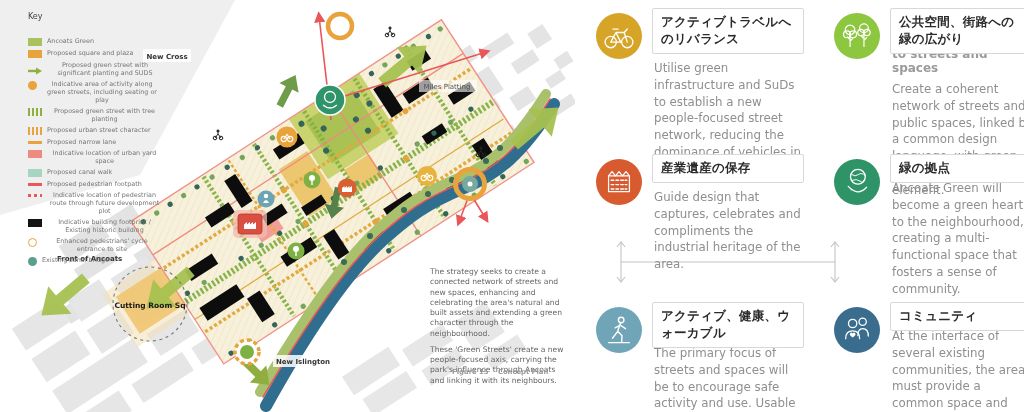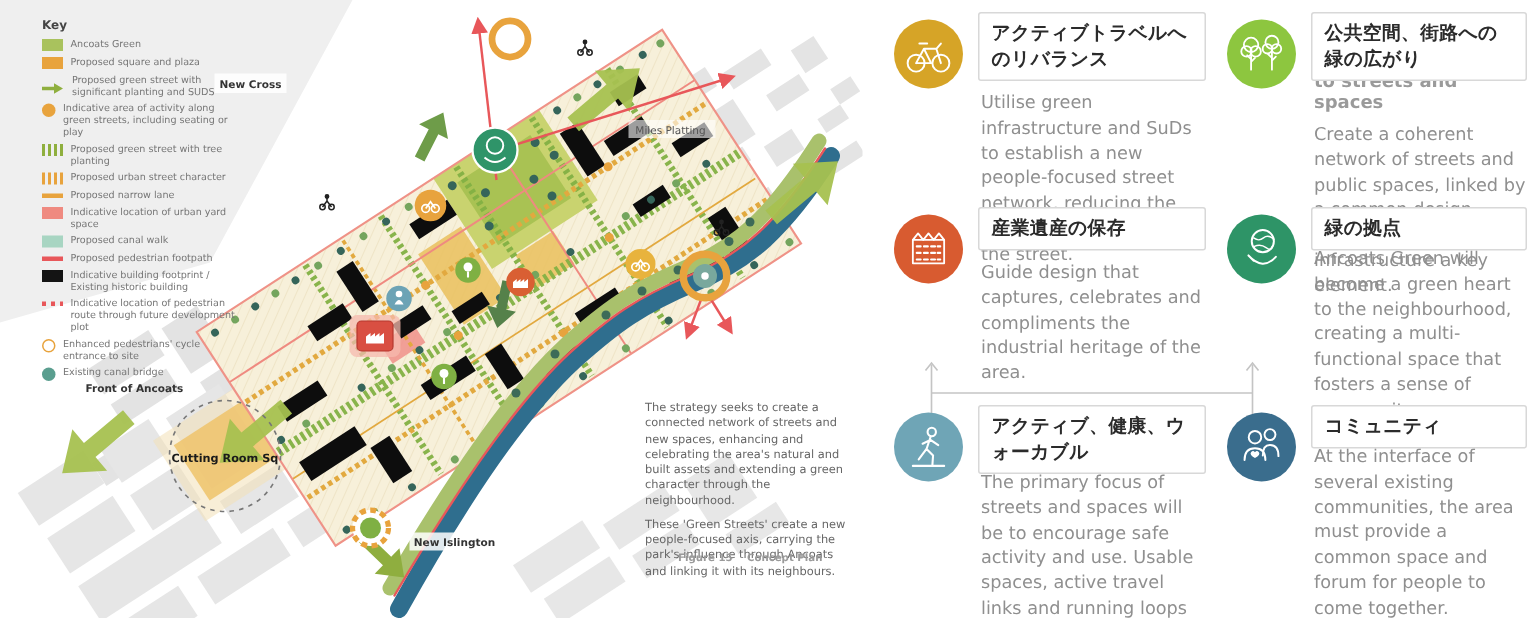--- a/index.html
+++ b/index.html
@@ -4,37 +4,37 @@
 <style>
   html,body{margin:0;padding:0;background:#fff;}
   body{width:1024px;height:412px;overflow:hidden;position:relative;
        font-family:"DejaVu Sans","Liberation Sans",sans-serif;}
   .stage{position:absolute;inset:0;width:1024px;height:412px;background:#fff;}
 
   
   .map-svg{position:absolute;left:0;top:0;}
 
   .legend{position:absolute;left:28px;top:12px;width:134px;z-index:5;}
-  .legend .ktitle{font-size:8px;font-weight:bold;color:#444;margin-bottom:4px;}
+  .legend .ktitle{font-size:8px;font-weight:normal;color:#444;margin-bottom:16px;}
   .kv{display:flex;gap:5px;margin-bottom:3px;align-items:flex-start;}
   .sw{width:14px;height:8px;flex:none;margin-top:1px;}
   .sw.dot,.sw.ring{width:9px;height:9px;border-radius:50%;}
   .sw.ring{box-sizing:border-box;background:transparent;}
   .sw.line,.sw.dashes{height:2.5px;margin-top:3px;}
   .sw.arrow{width:15px;height:10px;background:none;margin-top:0;}
-  .kl{font-size:6.4px;color:#767676;line-height:1.25;}
+  .kl{font-size:6.4px;color:#767676;line-height:1.25;text-align:center;}
 
   .strategy{position:absolute;left:413px;top:267px;width:156px;z-index:5;}
   .strategy p{font-size:7.6px;color:#666;line-height:1.35;margin:0 0 6px 17px;}
   .caption{position:absolute;left:452px;top:368px;font-size:6.8px;color:#9a9a9a;
            white-space:pre;z-index:5;font-weight:bold;}
 
   
   .cards{position:absolute;left:588px;top:0;width:436px;height:335px;display:grid;
-         grid-template-columns:222px 214px;grid-template-rows:130px 132px 150px;}
+         grid-template-columns:222px 214px;grid-template-rows:130px 132px 150px;gap:16px;}
   .card{display:flex;gap:10px;padding:8px 6px 0 8px;box-sizing:border-box;}
   .circle{width:46px;height:46px;border-radius:50%;flex:none;display:flex;
           align-items:center;justify-content:center;margin-top:5px;}
   .circle svg{width:40px;height:40px;}
   .ctext{flex:1;min-width:0;}
   .chead{position:relative;z-index:2;background:#fff;border:1px solid #d8d8d8;
          border-radius:2px;padding:5px 8px;font-size:12.5px;font-weight:600;
          color:#2b2b2b;letter-spacing:.02em;}
   .cremnant{font-size:12px;font-weight:700;color:#9a9a9a;margin-top:-7px;
             position:relative;z-index:1;padding-left:2px;}
@@ -385,26 +385,26 @@
         </div>
         <div class="kv">
           <span class="sw solid" style="background: rgb(168, 213, 194);"></span>
           <span class="kl">Proposed canal walk</span>
         </div>
         <div class="kv">
           <span class="sw line" style="background: rgb(232, 87, 90);"></span>
           <span class="kl">Proposed pedestrian footpath</span>
         </div>
         <div class="kv">
+          <span class="sw dashes" style="background: repeating-linear-gradient(90deg, rgb(232, 87, 90) 0px, rgb(232, 87, 90) 3px, transparent 3px, transparent 6px);"></span>
+          <span class="kl">Indicative location of pedestrian route through future development plot</span>
+        </div>
+        <div class="kv">
           <span class="sw solid" style="background: rgb(20, 20, 20);"></span>
           <span class="kl">Indicative building footprint / Existing historic building</span>
-        </div>
-        <div class="kv">
-          <span class="sw dashes" style="background: repeating-linear-gradient(90deg, rgb(232, 87, 90) 0px, rgb(232, 87, 90) 3px, transparent 3px, transparent 6px);"></span>
-          <span class="kl">Indicative location of pedestrian route through future development plot</span>
         </div>
         <div class="kv">
           <span class="sw ring" style="border: 1.6px solid rgb(232, 163, 61);"></span>
           <span class="kl">Enhanced pedestrians' cycle entrance to site</span>
         </div>
         <div class="kv">
           <span class="sw dot" style="background: rgb(90, 158, 143);"></span>
           <span class="kl">Existing canal bridge</span>
         </div>
       </div>

